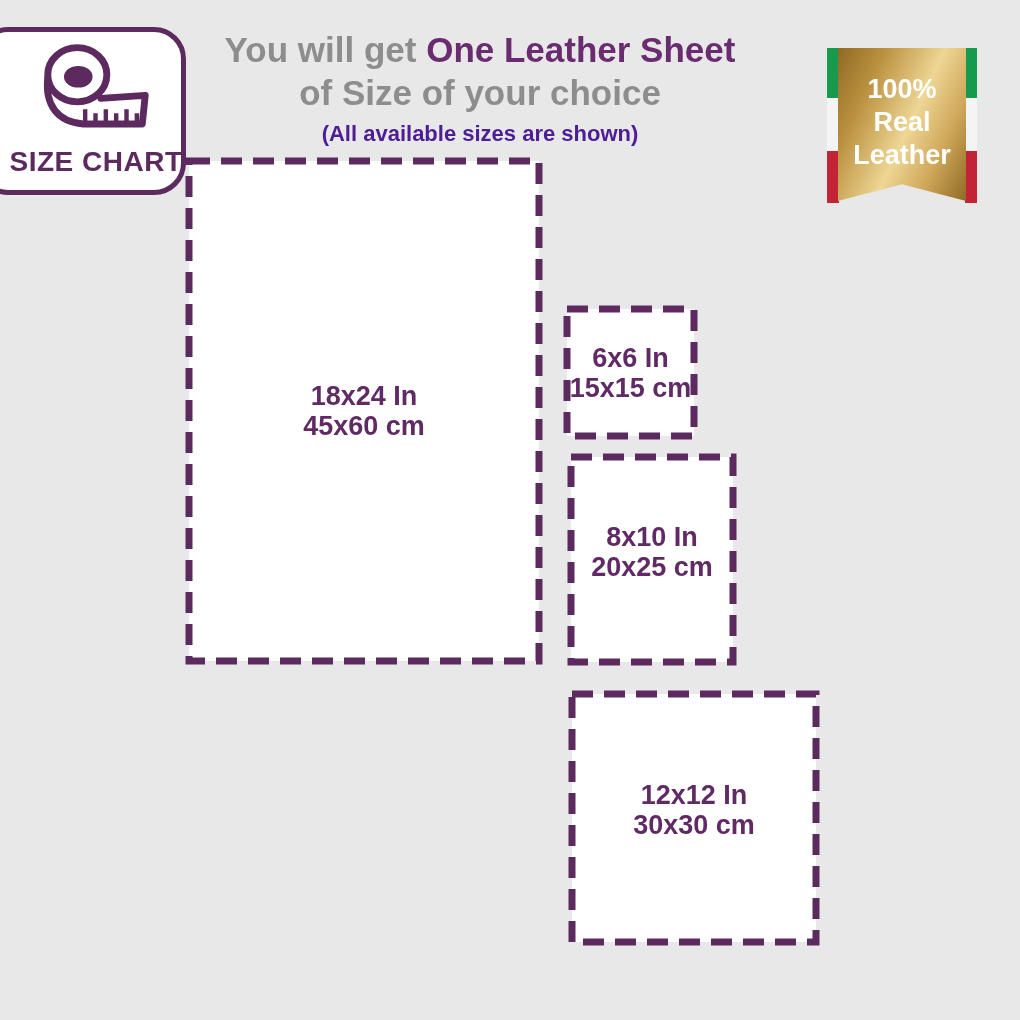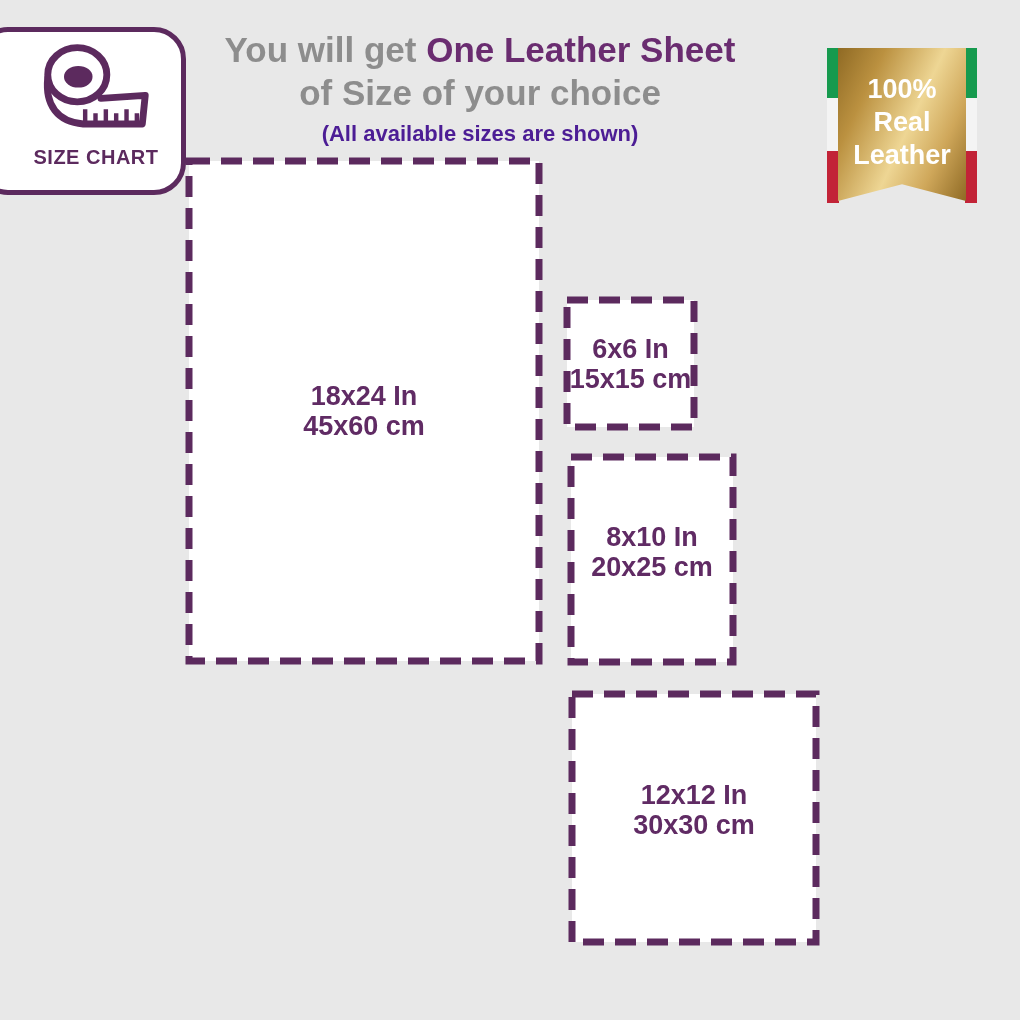--- a/index.html
+++ b/index.html
@@ -12,21 +12,21 @@
 
   
   .badge{
     position:absolute;left:-24px;top:27px;width:210px;height:168px;
     background:#ffffff;border:5px solid #5c2a5e;border-radius:32px;
     box-sizing:border-box;z-index:6;
     display:flex;flex-direction:column;align-items:center;
     padding:12px 0 0 30px;
   }
   .badge-label{
-    font-size:20px;font-weight:bold;color:#5c2a5e;letter-spacing:.5px;
+    font-size:28px;font-weight:bold;color:#5c2a5e;letter-spacing:.5px;
     margin-top:4px;white-space:nowrap;
   }
 
   
   .title{
     position:absolute;left:150px;top:28px;width:660px;text-align:center;z-index:2;
   }
   .title .line{font-size:35px;font-weight:bold;color:#8d8d8d;line-height:43px;}
   .title .hl{color:#6a2c70;text-align:right;}
   .title .note{font-size:22px;font-weight:bold;color:#4c1d95;margin-top:7px;}
@@ -51,21 +51,21 @@
   
   .size-box{position:absolute;}
   .size-box svg{position:absolute;left:0;top:0;display:block;}
   .size-label{
     position:absolute;inset:0;display:flex;flex-direction:column;
     align-items:center;justify-content:center;
     color:#602b64;font-weight:bold;font-size:27px;line-height:30px;text-align:center;
   }
   .size-label.up{transform:translateY(-8px);}
   .box-18x24{left:185px;top:157px;width:358px;height:508px;}
-  .box-6x6  {left:563px;top:296px;width:135px;height:135px;}
+  .box-6x6  {left:563px;top:305px;width:135px;height:135px;}
   .box-8x10 {left:567px;top:453px;width:170px;height:213px;}
   .box-12x18{left:185px;top:690px;width:358px;height:257px;}
   .box-12x12{left:568px;top:690px;width:252px;height:256px;}
 </style>
 </head>
 <body>
 
 <div class="canvas">
 
   <div class="badge">

